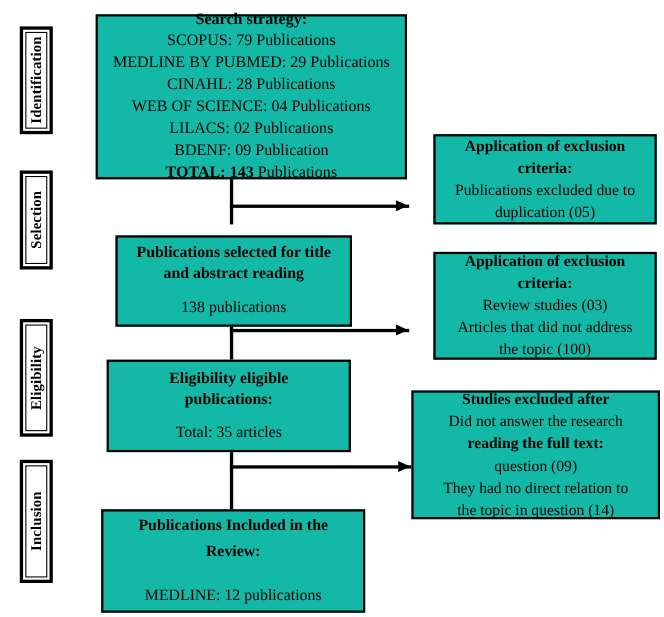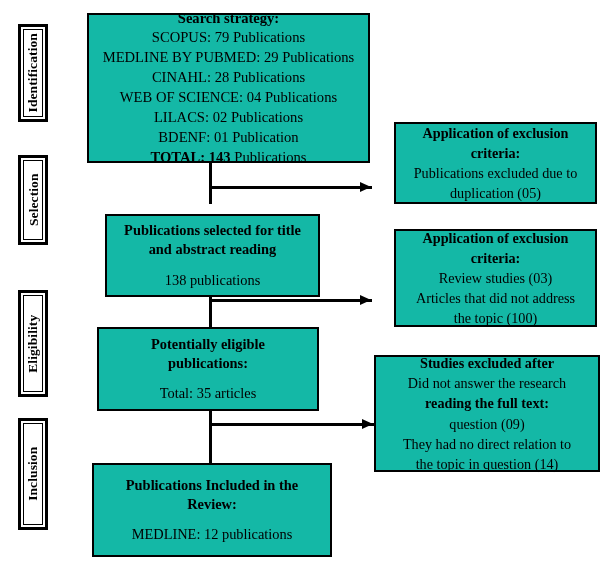--- a/index.html
+++ b/index.html
@@ -131,39 +131,39 @@
   <div class="hline" style="left:209px; top:423px; width:165px; height:3px;"></div>
   <div class="arrowhead" style="left:362px; top:419px;"></div>
 
   <div class="flow-box" id="box-search" style="left:87px; top:13px; width:283px; height:150px;">
     <span class="ln b">Search strategy:</span>
     <span class="ln">SCOPUS: 79 Publications</span>
     <span class="ln">MEDLINE BY PUBMED: 29 Publications</span>
     <span class="ln">CINAHL: 28 Publications</span>
     <span class="ln">WEB OF SCIENCE: 04 Publications</span>
     <span class="ln">LILACS: 02 Publications</span>
-    <span class="ln">BDENF: 01 Publication</span>
+    <span class="ln">BDENF: 09 Publication</span>
     <span class="ln"><b>TOTAL: 143</b><span> Publications</span></span>
   </div>
 
   <div class="flow-box" style="left:105px; top:214px; width:215px; height:83px;">
     <span class="ln b">Publications selected for title</span>
     <span class="ln b">and abstract reading</span>
     <span class="gap"></span>
     <span class="ln">138 publications</span>
   </div>
 
   <div class="flow-box" style="left:97px; top:327px; width:222px; height:84px;">
-    <span class="ln b">Potentially eligible</span>
+    <span class="ln b">Eligibility eligible</span>
     <span class="ln b">publications:</span>
     <span class="gap"></span>
     <span class="ln">Total: 35 articles</span>
   </div>
 
-  <div class="flow-box" style="left:92px; top:463px; width:240px; height:94px;">
+  <div class="flow-box" style="left:92px; top:463px; width:240px; height:94px;justify-content:space-between;">
     <span class="ln b">Publications Included in the</span>
     <span class="ln b">Review:</span>
     <span class="gap"></span>
     <span class="ln">MEDLINE: 12 publications</span>
   </div>
 
   <div class="flow-box right-box" style="left:394px; top:122px; width:203px; height:82px;">
     <span class="ln b">Application of exclusion</span>
     <span class="ln b">criteria:</span>
     <span class="ln">Publications excluded due to</span>

